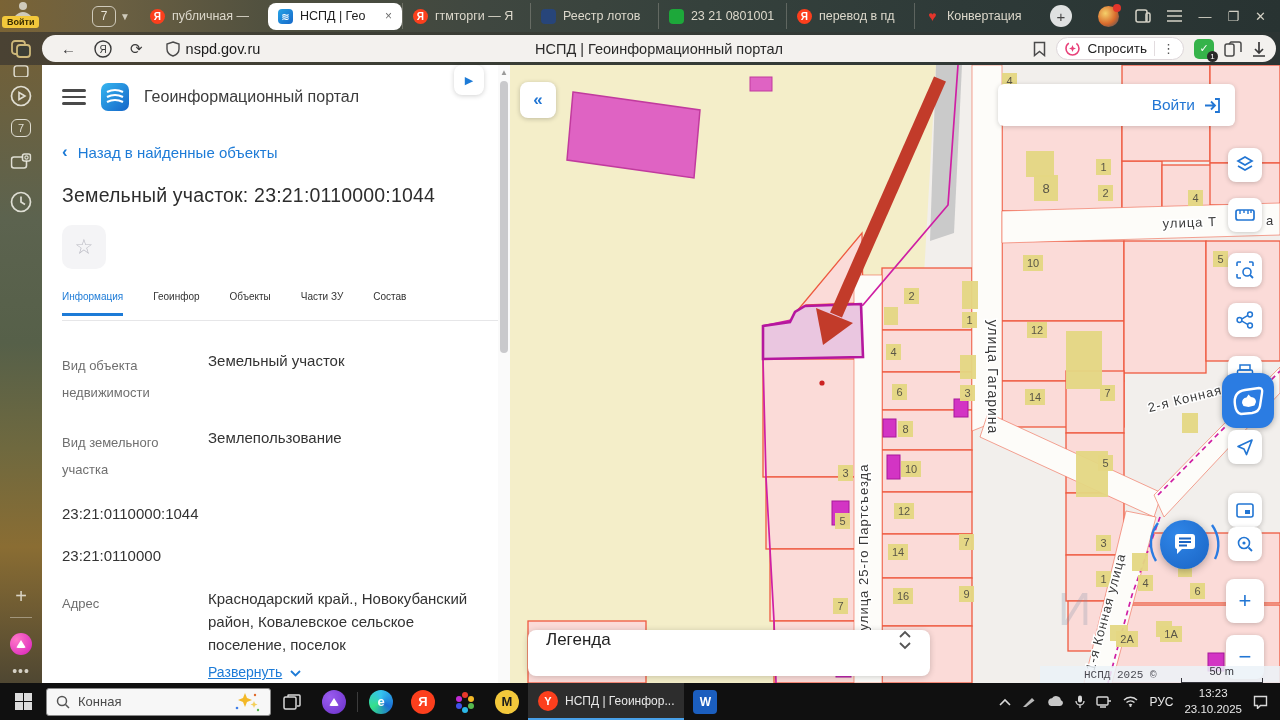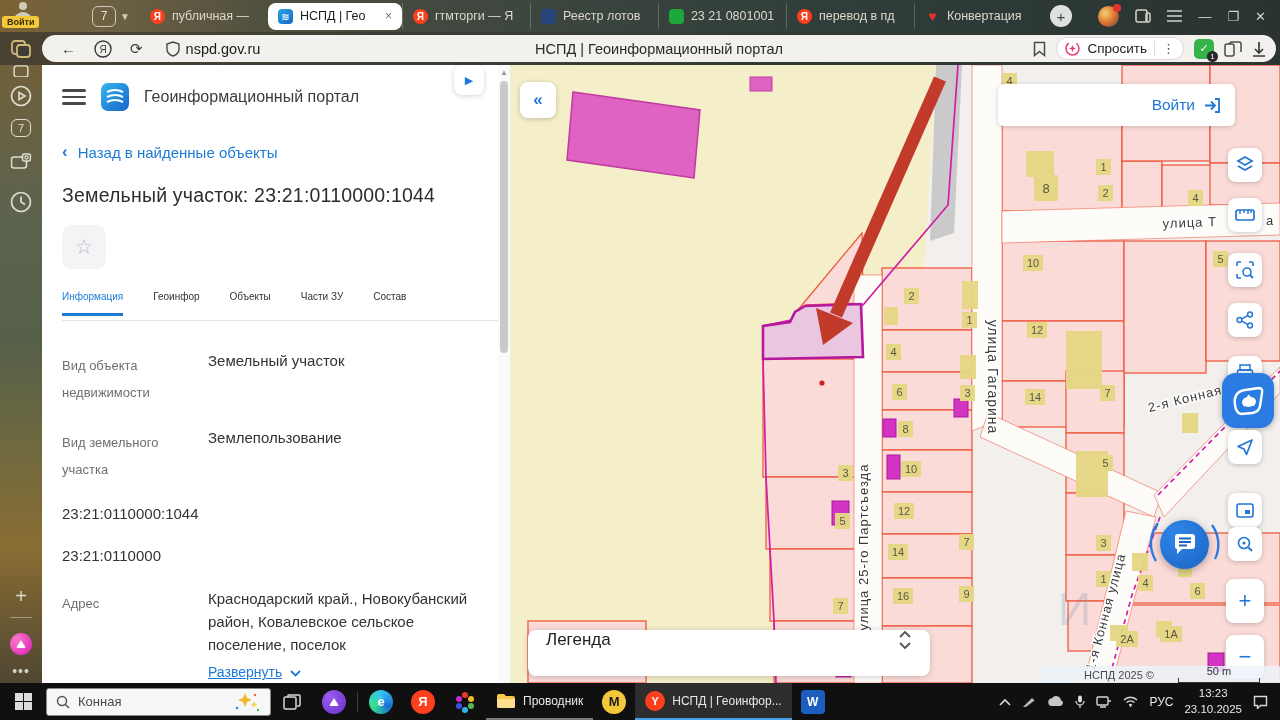--- a/index.html
+++ b/index.html
@@ -119,21 +119,21 @@
     border-radius:14px; box-shadow:0 1px 6px rgba(0,0,0,.3); display:flex; align-items:center; justify-content:center; }
   .chat-bubble { position:absolute; left:650px; top:455px; width:49px; height:49px; border-radius:50%;
     background:radial-gradient(circle at 35% 30%,#2f86e8,#1a64c4); box-shadow:0 2px 8px rgba(0,0,0,.3);
     display:flex; align-items:center; justify-content:center; }
   .chat-arcs { position:absolute; left:638px; top:444px; pointer-events:none; }
   .legend { position:absolute; left:18px; top:565px; width:402px; height:46px; background:#fff; border-radius:8px;
     box-shadow:0 1px 6px rgba(0,0,0,.2); display:flex; align-items:flex-start; padding:0 18px; }
   .legend-title { font-size:17px; color:#222; flex:1; }
   .attrib { position:absolute; left:530px; top:601px; width:240px; height:17px;
     background:rgba(235,242,248,.85); display:flex; align-items:center; font-size:11px; color:#4a4a52; }
-  .attrib-text { margin-left:44px; }
+  .attrib-text { margin-left:44px;font-family:Liberation Mono, monospace; }
   .scalebar { margin-left:22px; display:flex; flex-direction:column; align-items:center; width:86px; }
   .scale-label { font-size:11px; color:#33333a; line-height:1; margin-bottom:1px; }
   .scale-line { width:82px; height:5px; border-left:1.5px solid #33333a; border-right:1.5px solid #33333a;
     border-bottom:1.5px solid #33333a; }
 
   
   .taskbar { position:absolute; left:0; top:683px; width:1280px; height:37px; background:#101010;
     display:flex; align-items:center; }
   .tk-start { width:46px; height:37px; display:flex; align-items:center; justify-content:center; flex:none; }
   .tk-search { width:225px; height:28px; background:#f7f7f7; border:1px solid #888; border-radius:3px;
@@ -635,27 +635,20 @@
     <div class="tk-ic">
       <svg width="22" height="22" viewBox="0 0 22 22">
           <circle cx="11" cy="4" r="3" fill="#e8392b"></circle>
           <circle cx="17" cy="8" r="3" fill="#f3b827"></circle>
           <circle cx="17" cy="15" r="3" fill="#57b94f"></circle>
           <circle cx="11" cy="19" r="3" fill="#2bb8e8"></circle>
           <circle cx="5" cy="15" r="3" fill="#3f51e8"></circle>
           <circle cx="5" cy="8" r="3" fill="#c02bd4"></circle>
         </svg>
     </div>
-    <div class="tk-app run">
-      <svg width="20" height="16" viewBox="0 0 20 16">
-          <path d="M1 3 q0-2 2-2 h5 l2 2 h7 q2 0 2 2 v8 q0 2 -2 2 H3 q-2 0 -2 -2 z" fill="#f7c64a"></path>
-          <path d="M1 6 h18 v7 q0 2 -2 2 H3 q-2 0 -2 -2 z" fill="#fadf8e"></path>
-        </svg>
-      <span class="tk-label">Проводник</span>
-    </div>
     <div class="tk-ic">
       <div class="tk-circle" style="background:#f3c83b; color:#1b1b1b;">M</div>
     </div>
     <div class="tk-app active">
       <div class="tk-circle" style="width:20px;height:20px;background:#fc3f1d;font-size:11px;">Y</div>
       <span class="tk-label">НСПД | Геоинфор...</span>
     </div>
     <div class="tk-ic">
       <div class="tk-circle" style="background:#1b5ebe; border-radius:4px; font-size:12px;">W</div>
     </div>

